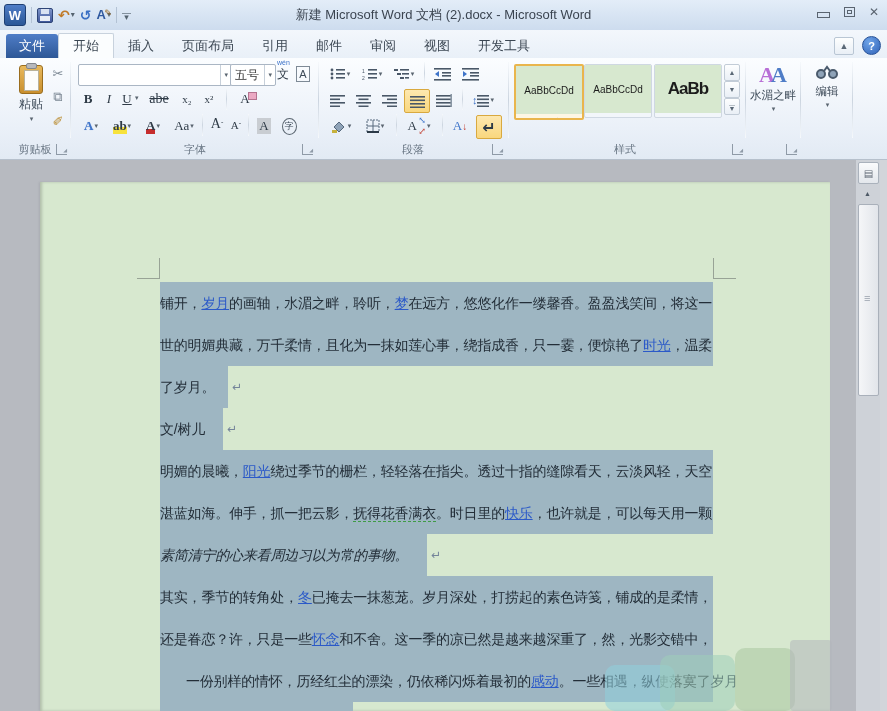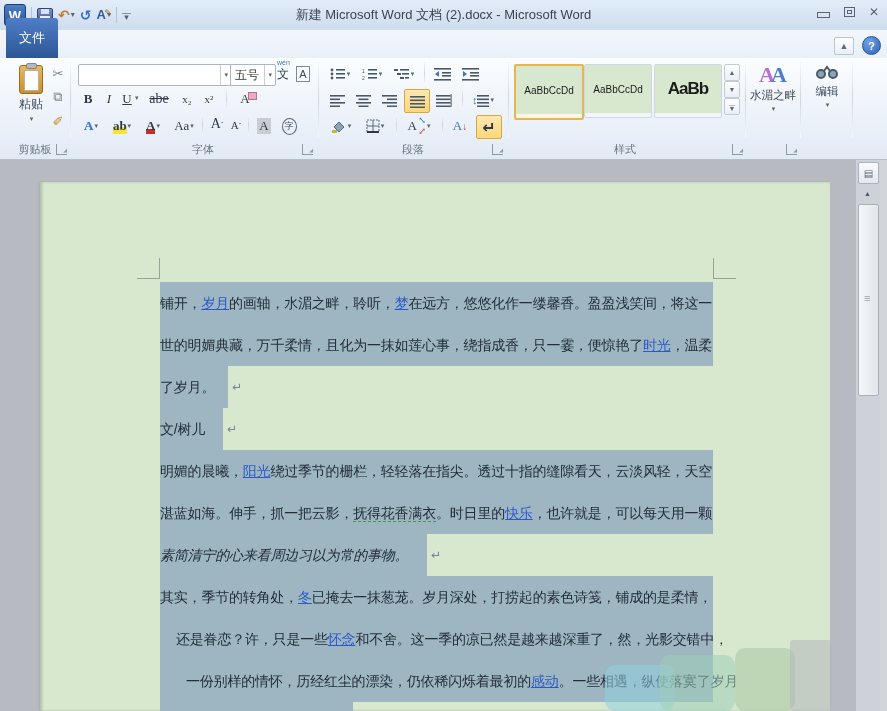--- a/index.html
+++ b/index.html
@@ -26,21 +26,21 @@
   .title-text{position:absolute;left:0;right:0;top:0;height:30px;display:flex;align-items:center;justify-content:center;
               font-size:13px;color:#3b4450;}
   .winctrls{position:absolute;right:8px;top:6px;display:flex;gap:14px;align-items:center;}
   .wc{color:#5a6470;font-size:12px;line-height:12px;cursor:default;}
   .wc-min{width:11px;height:4px;border:1px solid #5a6470;margin-top:6px;}
   .wc-rest{width:9px;height:8px;border:1px solid #5a6470;position:relative;}
   .wc-rest:before{content:"";position:absolute;left:2px;top:2px;width:3px;height:2px;border:1px solid #5a6470;}
   
   .tabrow{position:absolute;left:0;top:30px;width:887px;height:28px;background:linear-gradient(#f3f7fc,#e9f0f8);
           display:flex;align-items:flex-end;}
-  .file-tab{margin-left:6px;width:52px;height:40px;border-radius:3px 3px 0 0;
+  .file-tab{margin-left:6px;width:52px;height:24px;border-radius:3px 3px 0 0;
             background:linear-gradient(#4f7dc7,#2d5796);color:#fff;font-size:13px;
             display:flex;align-items:center;justify-content:center;}
   .tab{height:24px;padding:0 14px;font-size:13px;color:#3c4753;display:flex;align-items:center;cursor:default;}
   .tab.active{background:#fbfdfe;border:1px solid #c8d2dd;border-bottom:none;border-radius:2px 2px 0 0;}
   .tabrow-right{position:absolute;right:6px;top:6px;display:flex;gap:8px;align-items:center;}
   .collapse-btn{width:18px;height:16px;border:1px solid #b9c6d4;border-radius:2px;background:linear-gradient(#fdfefe,#e9eff6);
                 color:#5a6876;font-size:9px;display:flex;align-items:center;justify-content:center;}
   .help-btn{width:17px;height:17px;border-radius:50%;background:radial-gradient(circle at 35% 30%,#6fa4e8,#2f62b8);
             color:#fff;font-weight:bold;font-size:11px;display:flex;align-items:center;justify-content:center;border:1px solid #265197;}
   
@@ -146,20 +146,30 @@
     <div class="title-text">新建 Microsoft Word 文档 (2).docx - Microsoft Word</div>
     <div class="winctrls">
       <div class="wc-min wc"></div>
       <div class="wc-rest wc"></div>
       <div class="wc">✕</div>
     </div>
   </div>
 
   <div class="tabrow">
     <div class="file-tab">文件</div>
+    <div id="tabs-container" style="display:flex;align-items:flex-end;">
+        <div class="tab active">开始</div>
+        <div class="tab">插入</div>
+        <div class="tab">页面布局</div>
+        <div class="tab">引用</div>
+        <div class="tab">邮件</div>
+        <div class="tab">审阅</div>
+        <div class="tab">视图</div>
+        <div class="tab">开发工具</div>
+      </div>
     <div class="tabrow-right">
       <div class="collapse-btn">
           <span>▲</span>
         </div>
       <div class="help-btn">
           <span>?</span>
         </div>
     </div>
   </div>
 
@@ -253,21 +263,21 @@
         <span>A</span>
         <span style="font-size:7px;vertical-align:top;">ˇ</span>
       </div>
     <div class="gsep" style="left:248px;top:56px;height:22px;"></div>
     <div class="rbtn fg" style="left:254px;top:58px;width:20px;height:20px;">
         <span class="shad-a">A</span>
       </div>
     <div class="rbtn" style="left:278px;top:58px;width:22px;height:20px;">
         <span class="circ">字</span>
       </div>
-    <div class="glabel" style="left:143px;">字体</div>
+    <div class="glabel" style="left:135px;">字体</div>
     <div class="launcher" style="left:302px;"></div>
 
     <div class="rbtn" style="left:326px;top:6px;width:28px;height:20px;">
         <span class="li">
           <svg width="16" height="14">
             <g fill="#4a5868">
               <circle cx="2" cy="3" r="1.4"></circle>
               <circle cx="2" cy="7" r="1.4"></circle>
               <circle cx="2" cy="11" r="1.4"></circle>
               <rect x="6" y="2" width="9" height="1.6"></rect>
@@ -530,21 +540,21 @@
       </div>
     <div id="text-layer">
         <div class="docline" style="top: 122px;"><span>铺开，</span><a href="#">岁月</a><span>的画轴，水湄之畔，聆听，</span><a href="#">梦</a><span>在远方，悠悠化作一缕馨香。盈盈浅笑间，将这一</span></div>
         <div class="docline" style="top: 164px;"><span>世的明媚典藏，万千柔情，且化为一抹如莲心事，绕指成香，只一霎，便惊艳了</span><a href="#">时光</a><span>，温柔</span></div>
         <div class="docline" style="top: 206px;"><span>了岁月。</span></div>
         <div class="docline" style="top: 248px;"><span>文/树儿</span></div>
         <div class="docline" style="top: 290px;"><span>明媚的晨曦，</span><a href="#">阳光</a><span>绕过季节的栅栏，轻轻落在指尖。透过十指的缝隙看天，云淡风轻，天空</span></div>
         <div class="docline" style="top: 332px;"><span>湛蓝如海。伸手，抓一把云影，</span><span class="gram">抚得花香满衣</span><span>。时日里的</span><a href="#">快乐</a><span>，也许就是，可以每天用一颗</span></div>
         <div class="docline" style="top: 374px; font-style: italic;"><span>素简清宁的心来看周边习以为常的事物。</span></div>
         <div class="docline" style="top: 416px;"><span>其实，季节的转角处，</span><a href="#">冬</a><span>已掩去一抹葱茏。岁月深处，打捞起的素色诗笺，铺成的是柔情，</span></div>
-        <div class="docline" style="top: 458px; padding-left: 16px;"><span>还是眷恋？许，只是一些</span><a href="#">怀念</a><span>和不舍。这一季的凉已然是越来越深重了，然，光影交错中，</span></div>
+        <div class="docline" style="top: 458px;"><span>还是眷恋？许，只是一些</span><a href="#">怀念</a><span>和不舍。这一季的凉已然是越来越深重了，然，光影交错中，</span></div>
         <div class="docline" style="top: 500px; margin-left: 26px;"><span>一份别样的情怀，历经红尘的漂染，仍依稀闪烁着最初的</span><a href="#">感动</a><span>。一些相遇，纵使落寞了岁月</span></div>
       </div>
 
     <div class="wm" style="left:605px;top:505px;width:70px;height:46px;background:#8fd0dd;"></div>
     <div class="wm" style="left:660px;top:495px;width:75px;height:56px;background:#9fcdb9;"></div>
     <div class="wm" style="left:735px;top:488px;width:60px;height:63px;background:#aac6a0;"></div>
     <div class="wm" style="left:790px;top:480px;width:42px;height:71px;background:#b3b7bb;border-radius:4px;"></div>
 
     <div class="scroll">
       <div class="ruler-btn">

